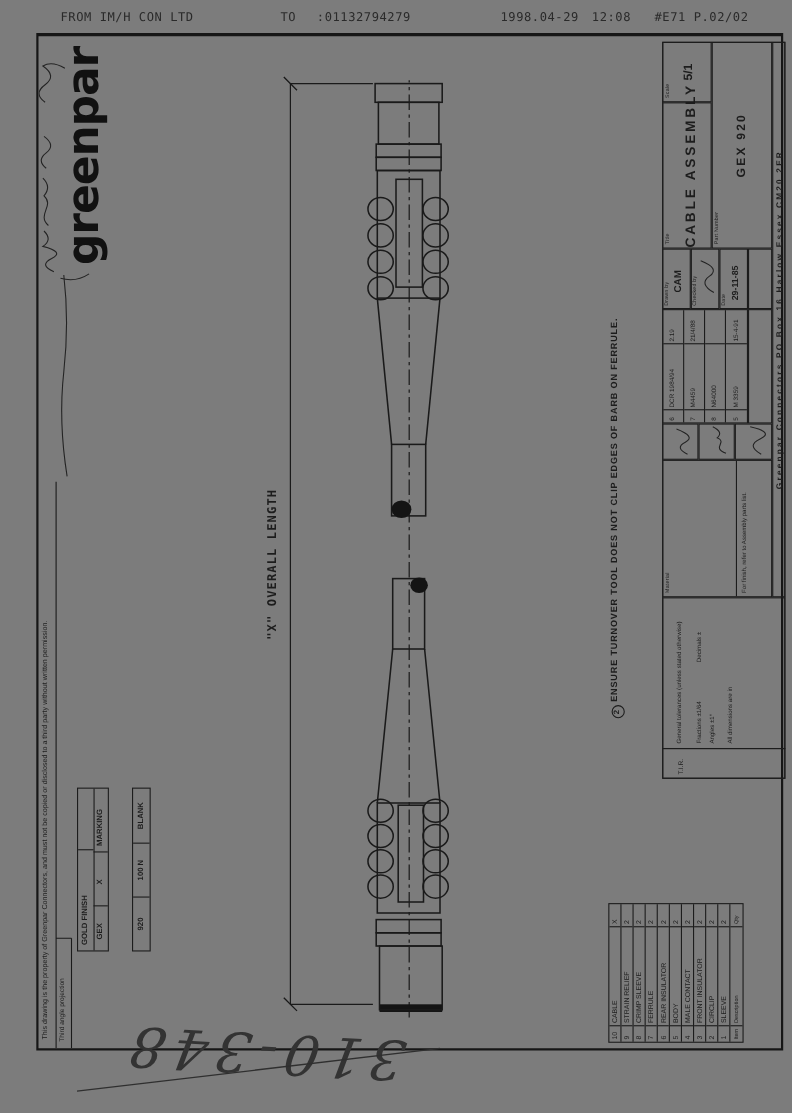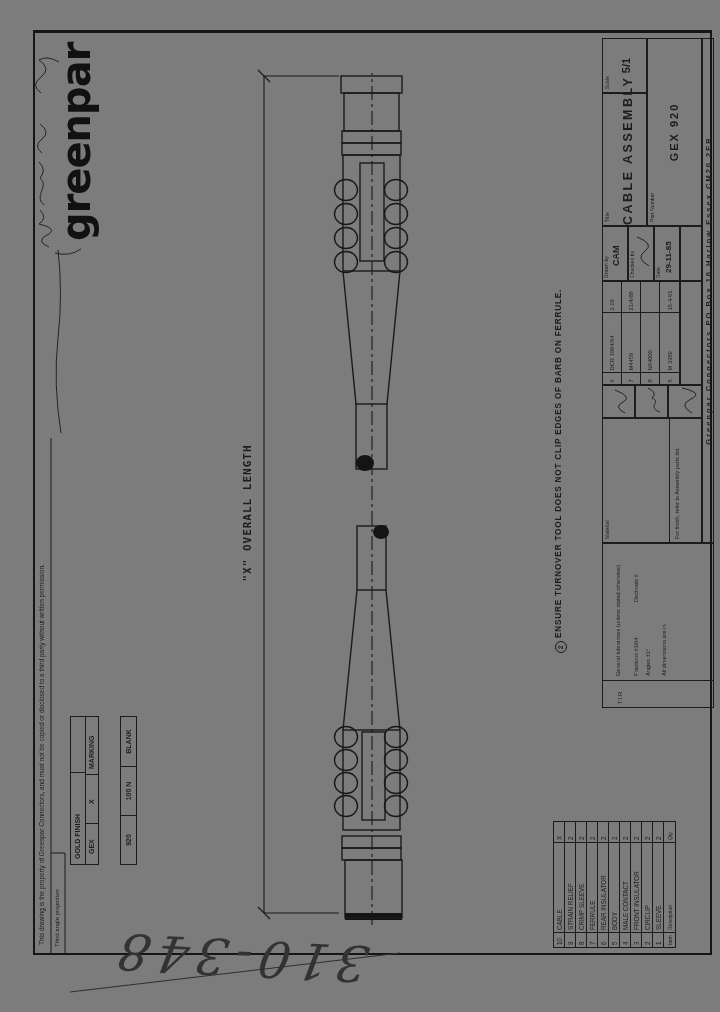--- a/index.html
+++ b/index.html
@@ -40,20 +40,28 @@
   .handnum{position:absolute;left:100px;top:928px;width:280px;text-align:center;
            font-family:"DejaVu Serif",serif;font-style:italic;font-size:50px;color:#333;
            letter-spacing:7px;transform:rotate(183deg) skewX(-7deg);}
   svg{position:absolute;left:0;top:0;}
 </style>
 </head>
 <body>
 
 <div class="page">
 
+  <div class="fax">
+    <span style="left:55px">FROM IM/H CON LTD</span>
+    <span style="left:255px">TO</span>
+    <span style="left:288px">:01132794279</span>
+    <span style="left:455px">1998.04-29</span>
+    <span style="left:538px">12:08</span>
+    <span style="left:595px">#E71 P.02/02</span>
+  </div>
 
   <div class="sheet">
 
     <svg width="921" height="675" viewBox="0 0 921 675">
       <g stroke="#1a1a1a" stroke-width="1.4" fill="none">
 
         <path d="M0,16 H515 M0,30 H100 M100,16 V30" stroke-width="1"></path>
 
         <path d="M28,337 H880" stroke-width="1.1" stroke-dasharray="14 4 3 4"></path>
 

